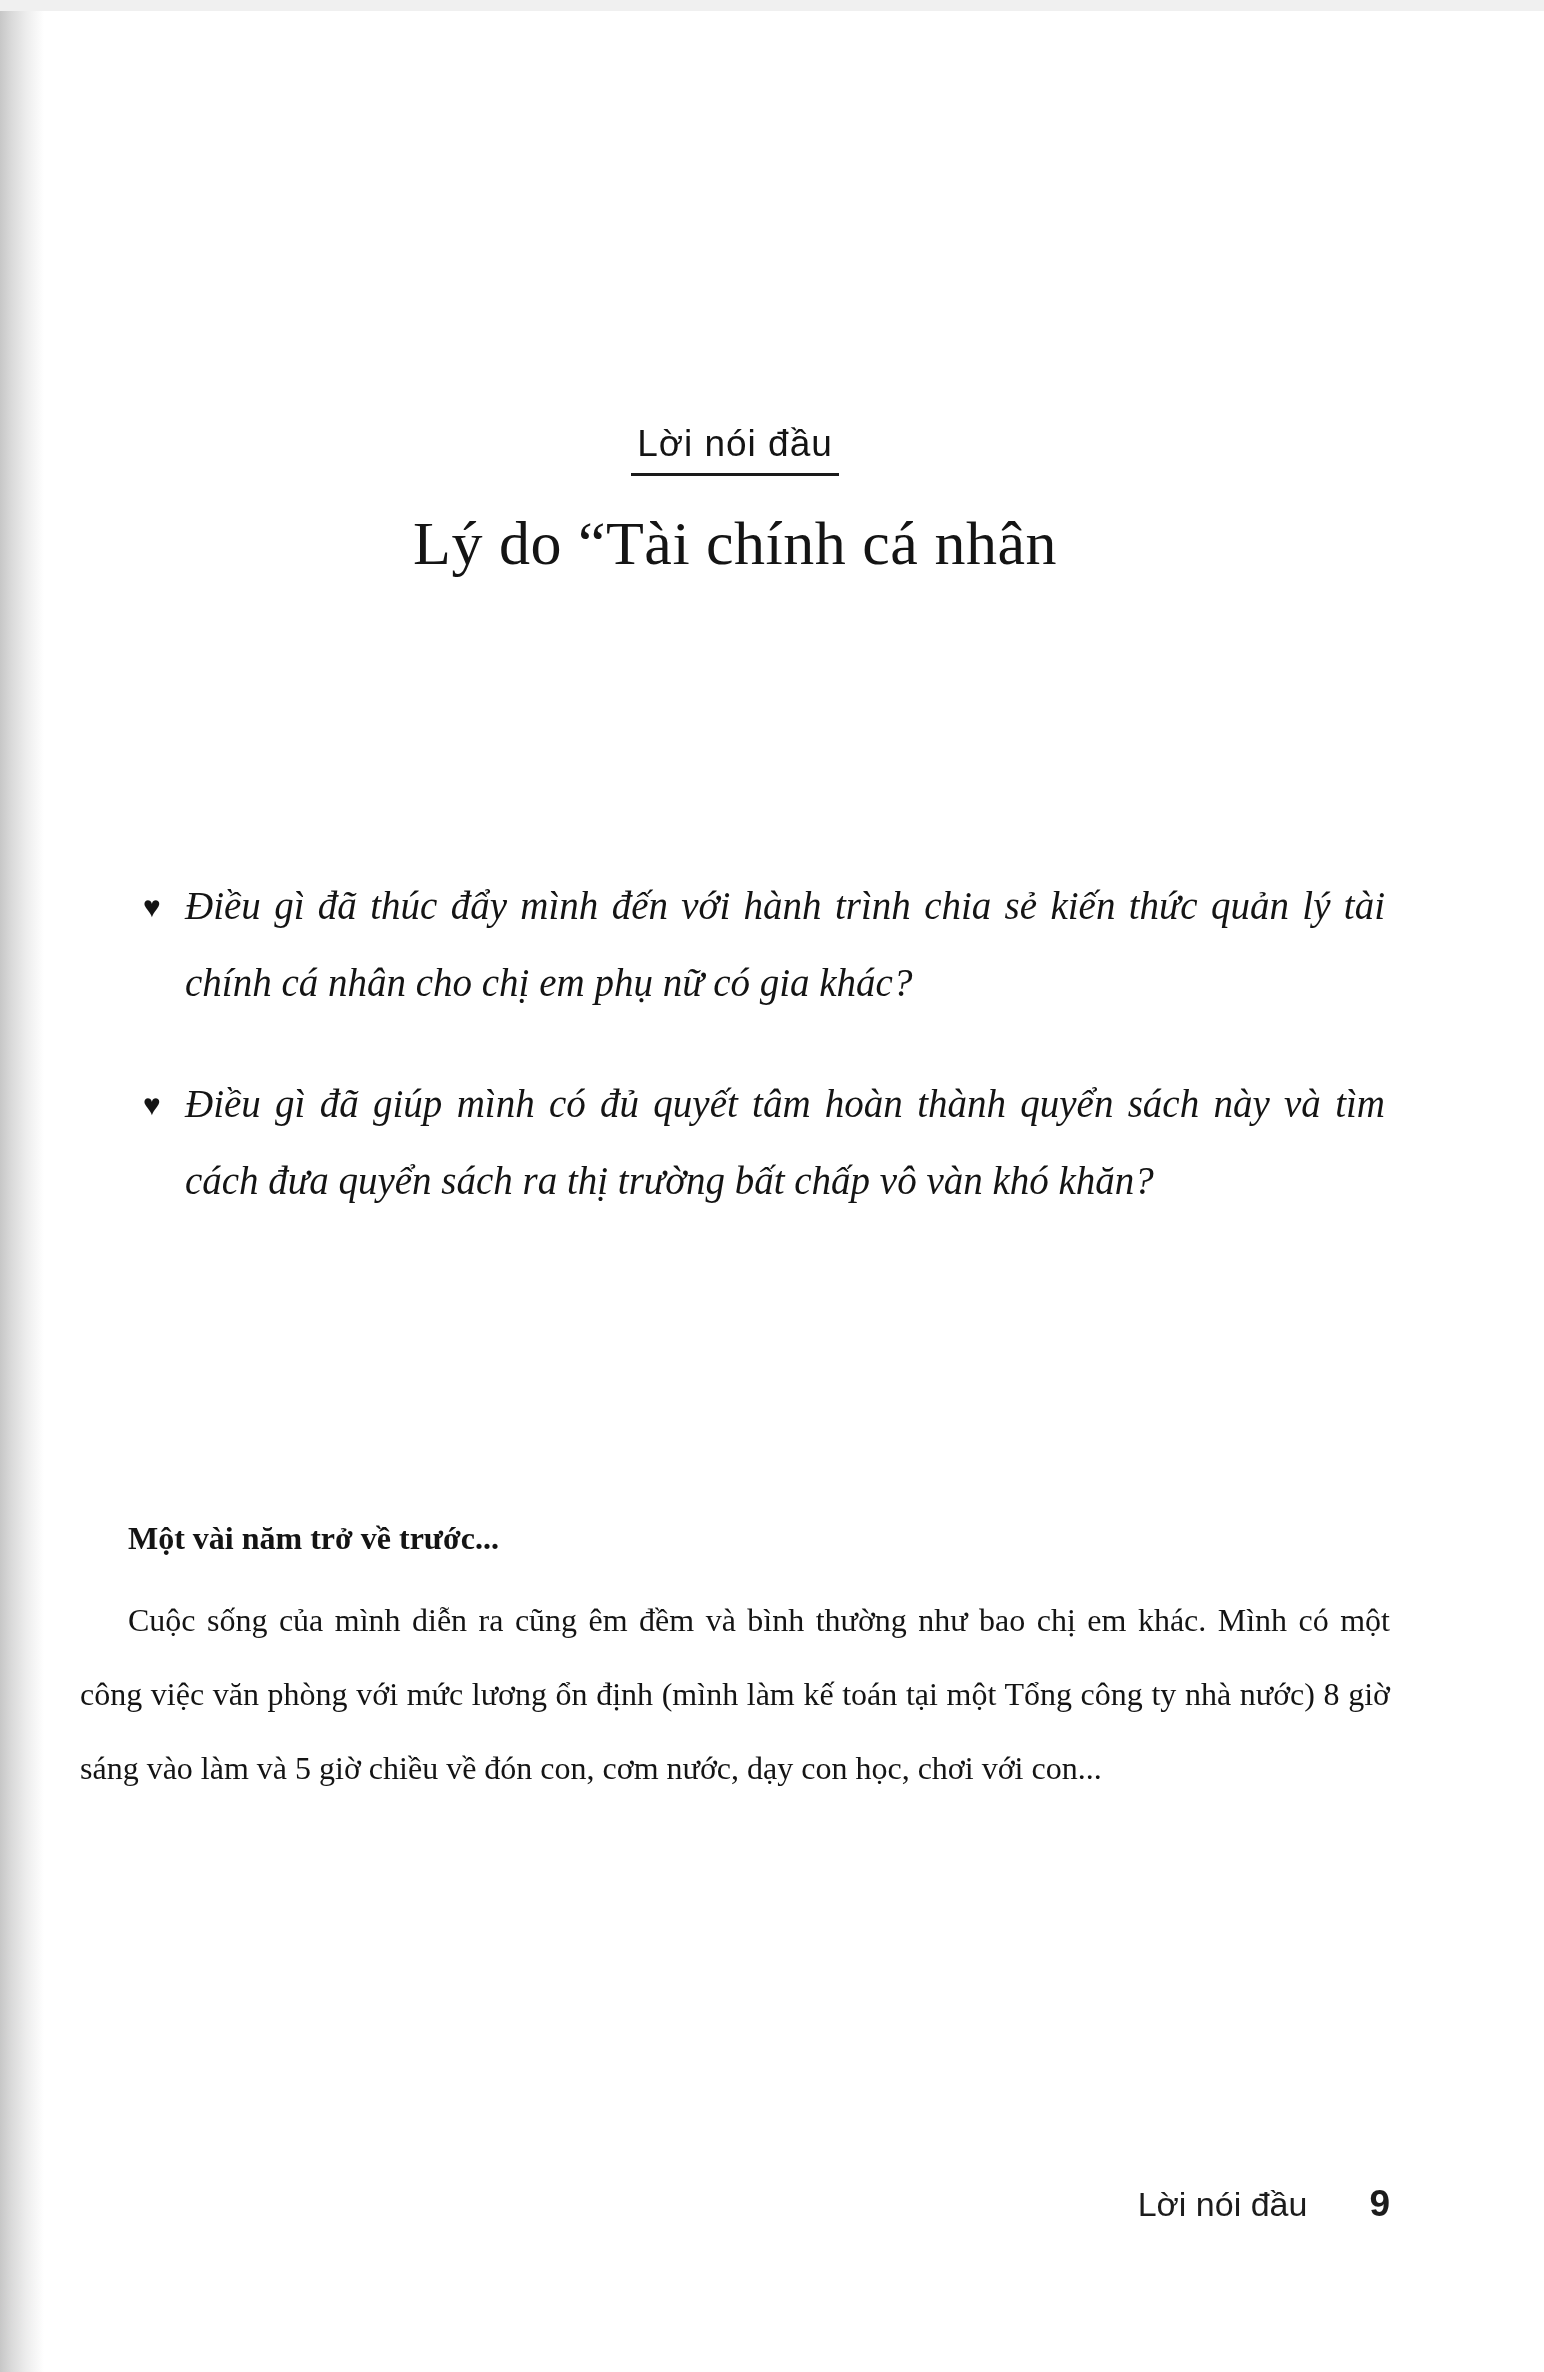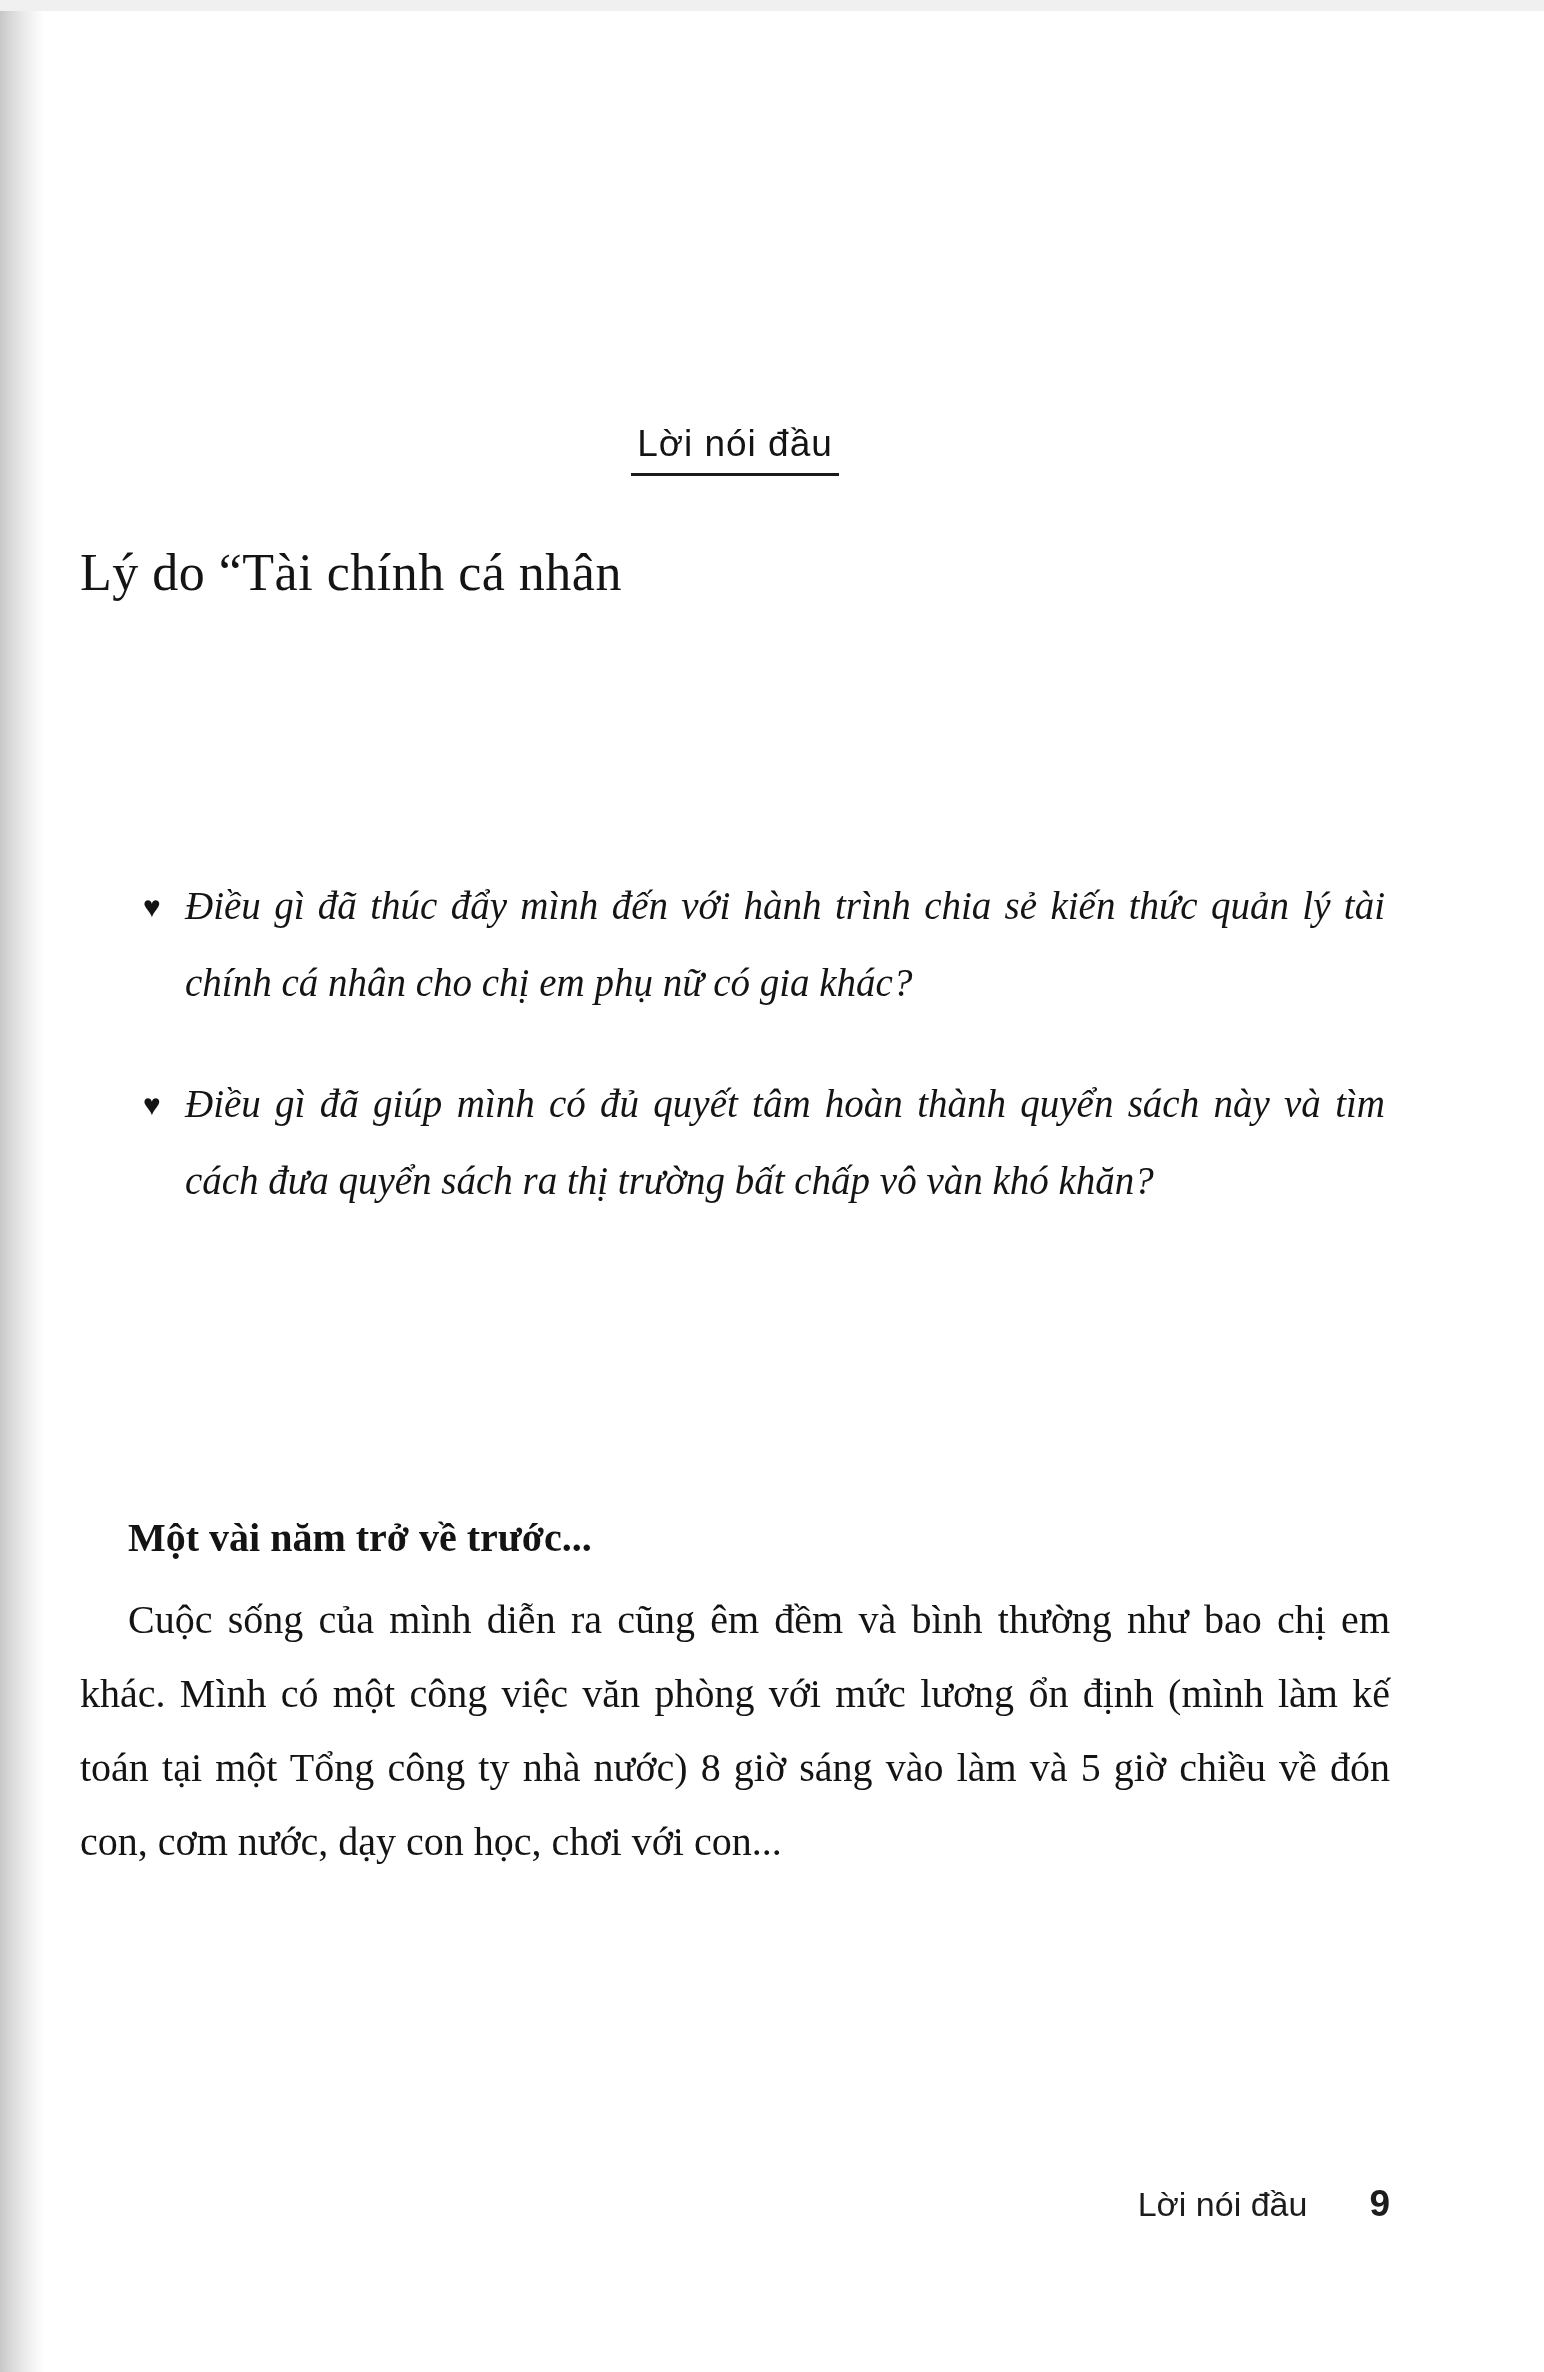--- a/index.html
+++ b/index.html
@@ -38,25 +38,26 @@
     font-weight: 500;
     letter-spacing: 1px;
   }
   .kicker-text {
     display: inline-block;
     border-bottom: 3px solid #1a1a1a;
     padding: 0 6px 8px 6px;
   }
   
   .title {
-    top: 514px;
+    top: 484px;
     margin: 0;
+    text-align: center;
     font-family: "Liberation Serif", serif;
     font-weight: 400;
-    font-size: 52px;
+    font-size: 62px;
     line-height: 96px;
     letter-spacing: 0.5px;
   }
   
   .bullets {
     top: 856px;
     left: 145px;
     width: 1240px;
     margin: 0;
     padding: 0;
@@ -76,21 +77,21 @@
     position: absolute;
     left: -2px;
     top: 1px;
     font-style: normal;
     font-size: 30px;
     line-height: 77px;
   }
   
   .body-copy {
     top: 1490px;
-    font-size: 40px;
+    font-size: 32px;
     line-height: 74px;
   }
   .lead {
     margin: 0 0 8px 0;
     font-weight: 700;
     text-indent: 48px;
   }
   .para {
     margin: 0 0 42px 0;
     text-align: justify;

